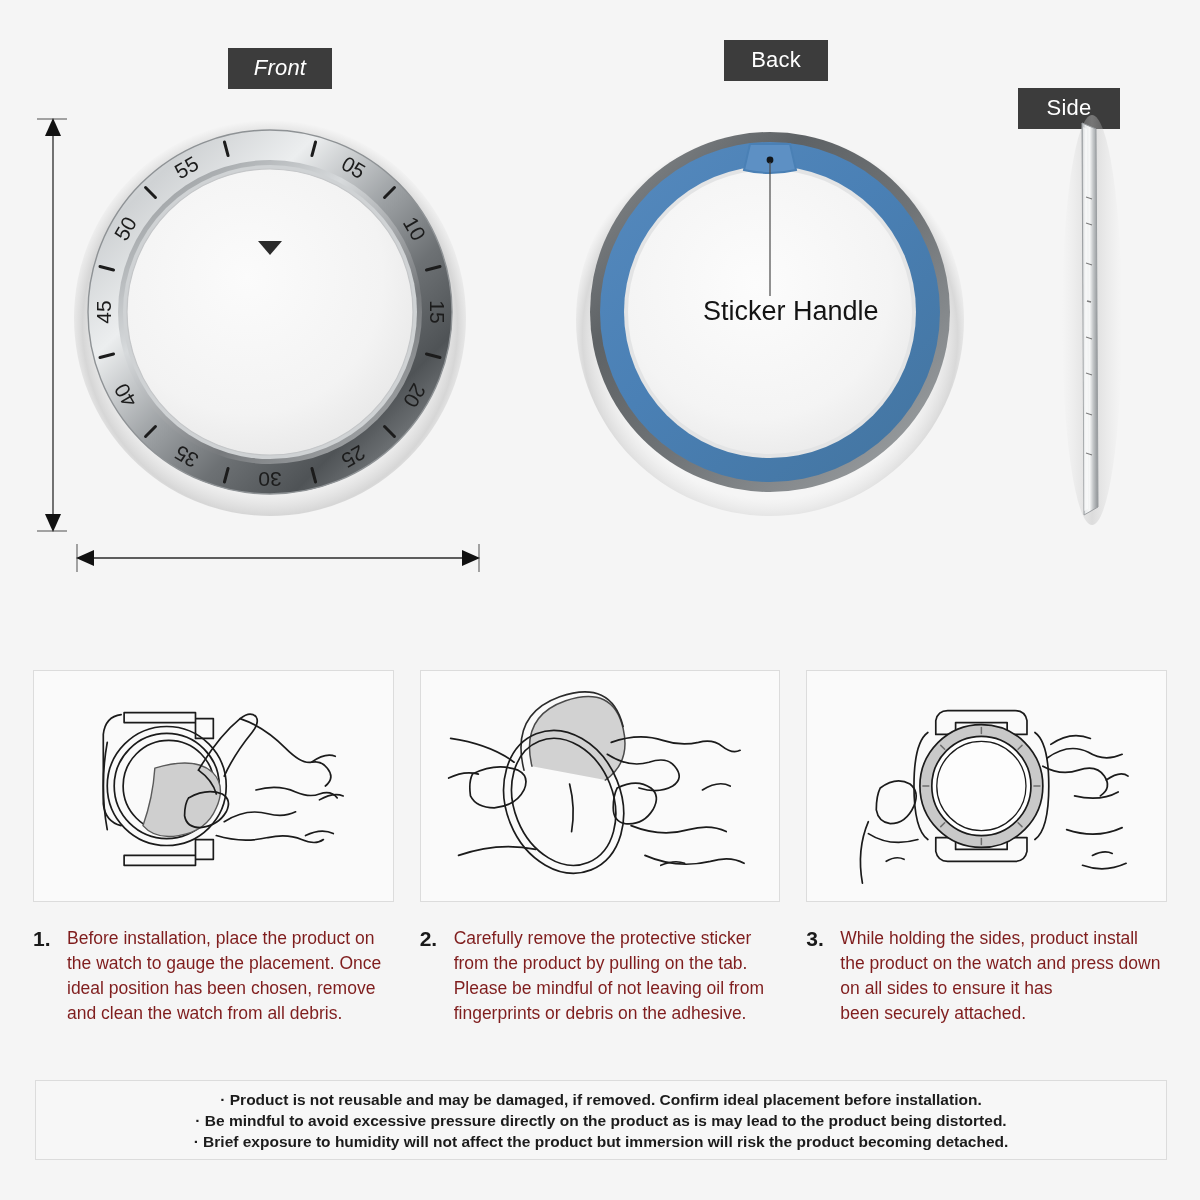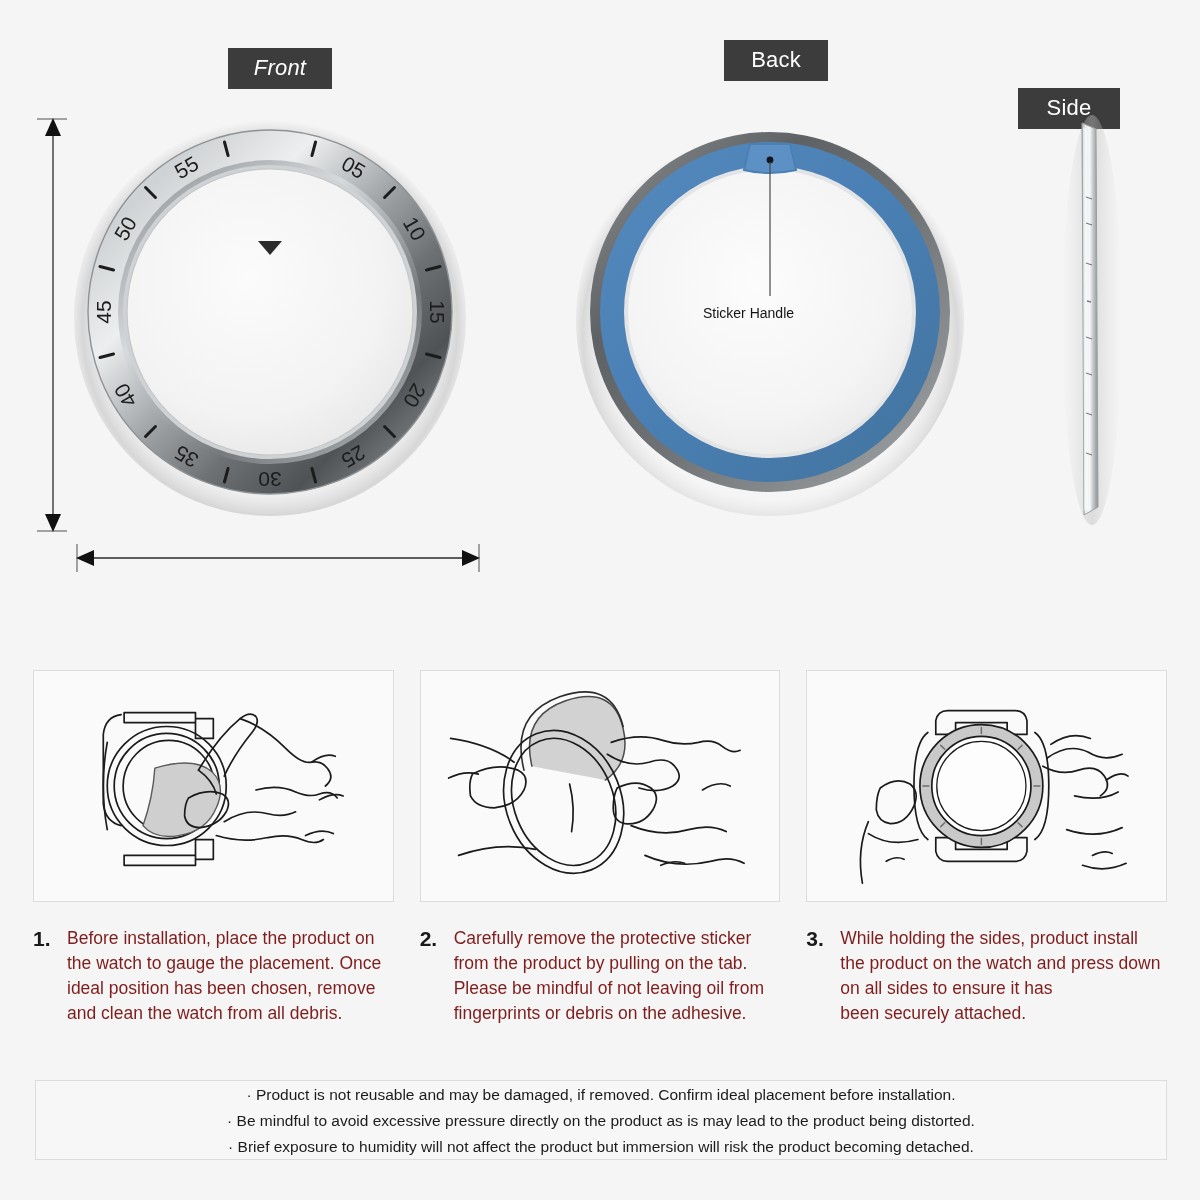--- a/index.html
+++ b/index.html
@@ -30,22 +30,22 @@
   #gallery { position:absolute; left:0; top:0; width:1200px; height:640px; }
 
   .bezel-svg { position:absolute; }
   #front-view { left:60px;  top:100px; }
   #back-view  { left:560px; top:100px; }
   #side-view  { left:1030px; top:105px; }
 
   
   #sticker-label {
     position:absolute;
-    left:703px; top:305px;
-    font-size:14px;
+    left:703px; top:296px;
+    font-size:27px;
     color:#141414;
     white-space:nowrap;
   }
 
   
   #dims { position:absolute; left:0; top:0; width:1200px; height:640px; }
 
   
   #steps {
     position:absolute;
@@ -85,21 +85,21 @@
     position:absolute;
     left:35px; top:1080px;
     width:1132px;
     height:80px;
     border:1px solid #dcdcdc;
     background:#f7f7f7;
     display:flex;
     flex-direction:column;
     align-items:center;
     justify-content:center;
-    gap:5px;
+    font-weight:bold;
   }
   .note-line {
     font-size:15.5px;
     line-height:21px;
     color:#1c1c1c;
     text-align:center;
   }
 </style>
 </head>
 <body>

